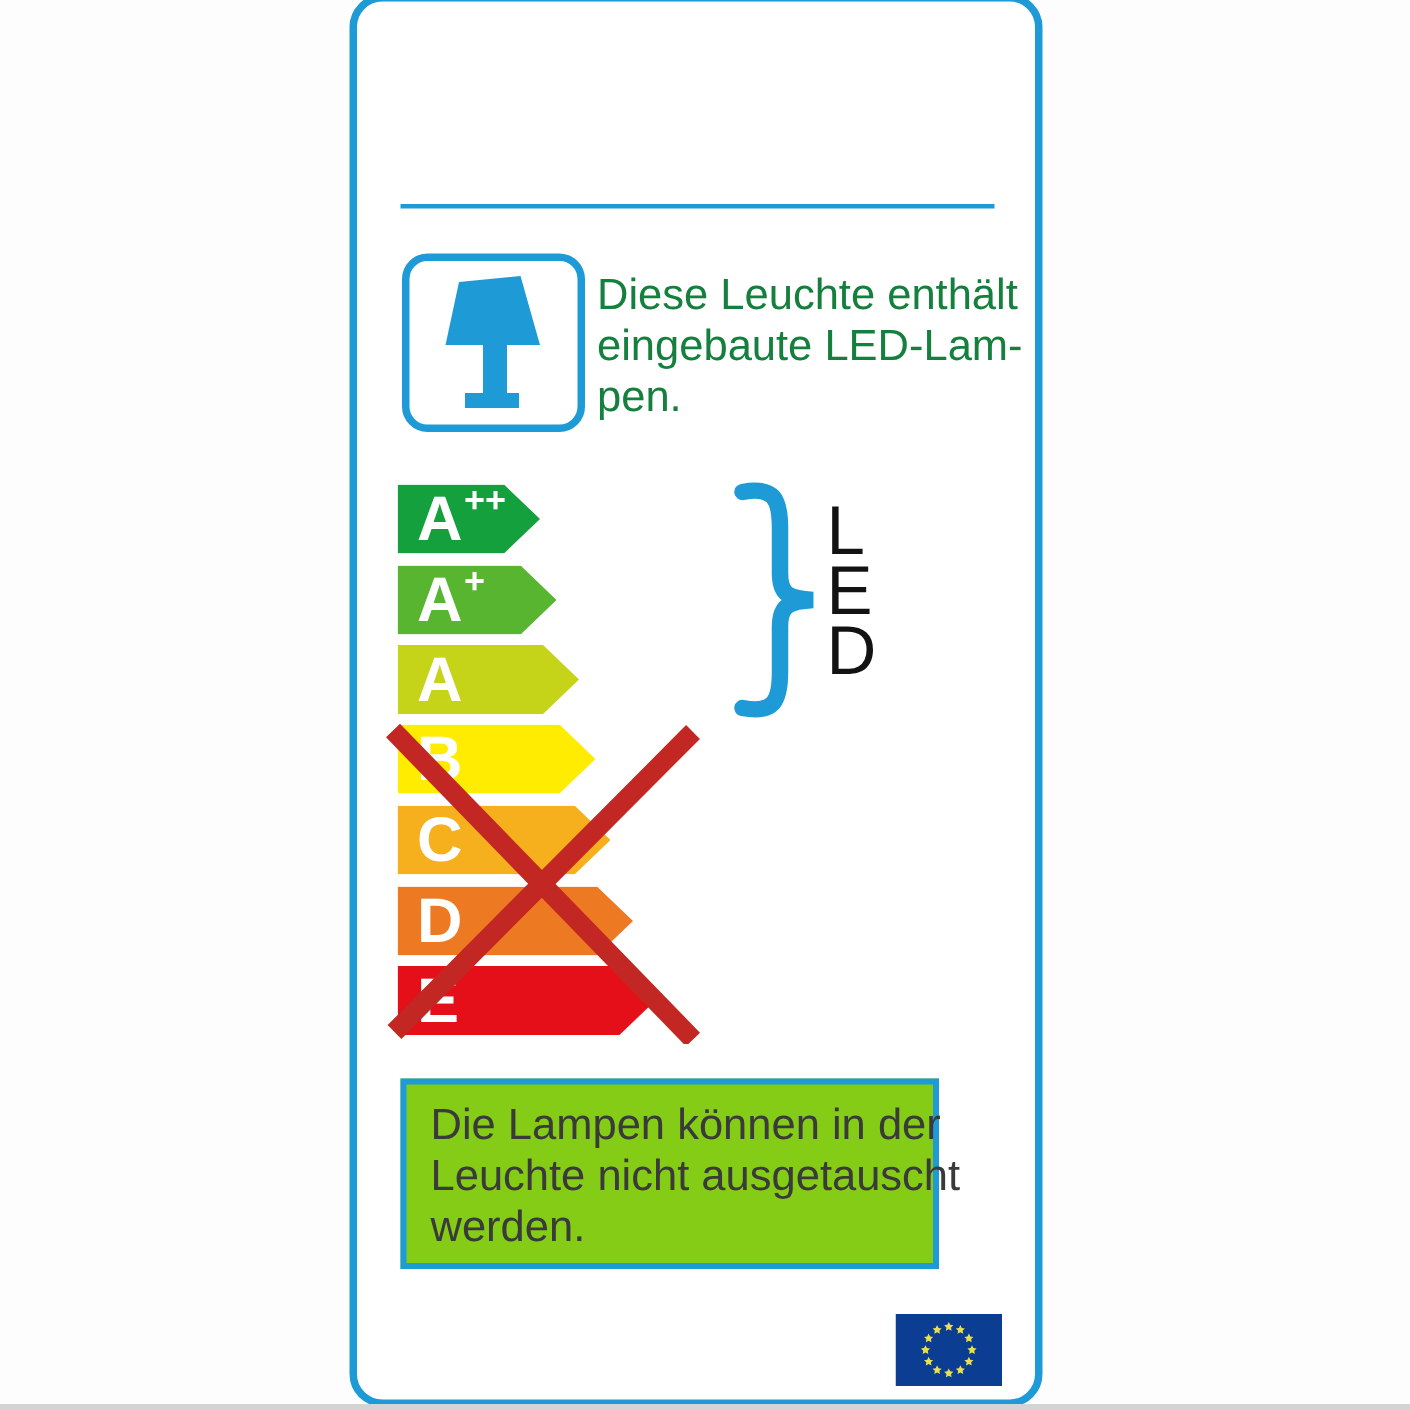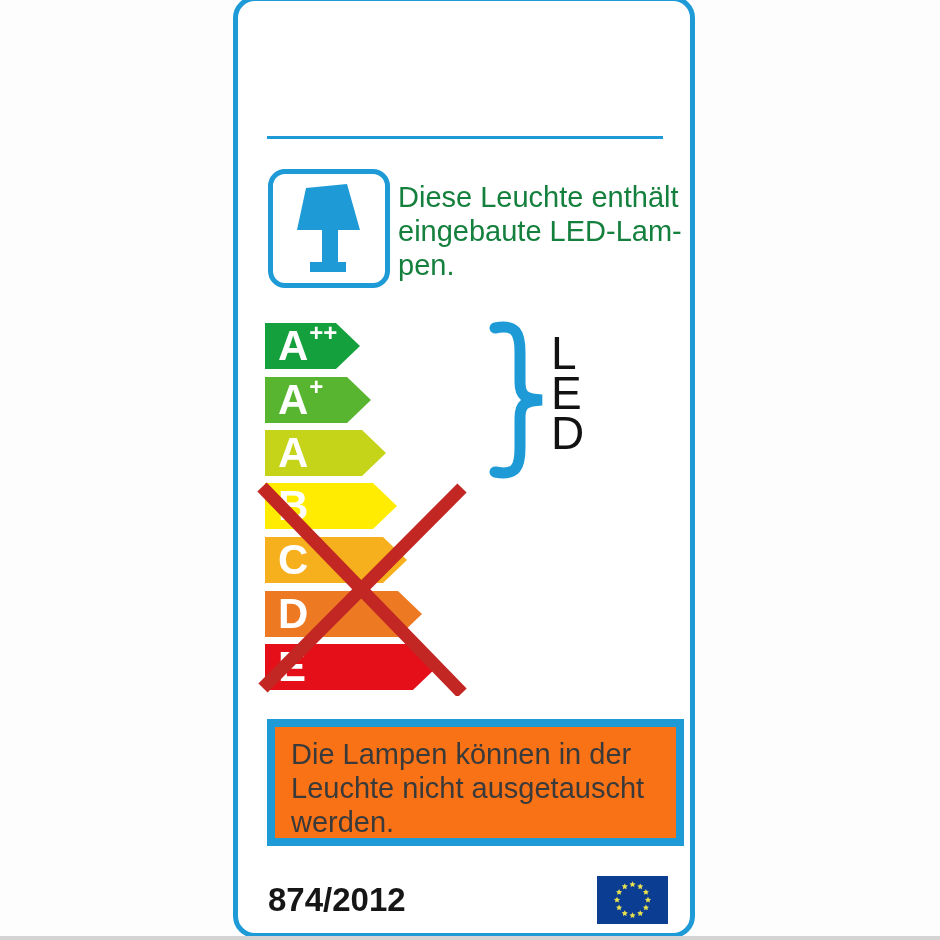--- a/index.html
+++ b/index.html
@@ -58,22 +58,22 @@
   .cross-svg{position:absolute;left:254px;top:478px;}
 
   .brace-svg{position:absolute;left:488px;top:320px;}
 
   .led-stack{
     position:absolute;left:551px;top:333px;
     font-size:46px;line-height:40px;font-weight:400;color:#121212;
   }
 
   .note-box{
-    position:absolute;left:267px;top:719px;width:417px;height:127px;
-    box-sizing:border-box;border:8px solid #ef4444;background:#f97316;
+    position:absolute;left:267px;top:719px;width:359px;height:127px;
+    box-sizing:border-box;border:4px solid #ef4444;background:#84cc16;
   }
   .note-text{
     position:absolute;left:16px;top:10px;width:370px;
     font-size:29px;line-height:34px;color:#3a3a3a;white-space:pre-line;
   }
 
   .regulation{
     position:absolute;left:268px;top:881px;
     font-size:33px;font-weight:bold;color:#161616;letter-spacing:0px;
   }
@@ -143,21 +143,20 @@
     <div>E</div>
     <div>D</div>
   </div>
 
   <div class="note-box" style="border-color: rgb(30, 155, 215);">
     <div class="note-text" style="color: rgb(58, 58, 58);">Die Lampen können in der
 Leuchte nicht ausgetauscht
 werden.</div>
   </div>
 
-  <div class="regulation">874/2012</div>
 
   <svg class="flag-svg" width="71" height="48" viewBox="0 0 71 48">
     <rect x="0" y="0" width="71" height="48" fill="#0b3e92" style="fill: rgb(11, 62, 146);"></rect>
     <g fill="#e8e04f" style="fill: rgb(232, 224, 79);">
       <g id="eu-stars">
         <path id="star" d="M0,-4 L1.18,-1.63 L3.8,-1.24 L1.9,0.62 L2.35,3.24 L0,2 L-2.35,3.24 L-1.9,0.62 L-3.8,-1.24 L-1.18,-1.63 Z" transform="translate(35.5,8.5) scale(0.8)"></path>
         <use href="#star" x="0" y="0" transform="translate(7.75,2.08)"></use>
         <use href="#star" transform="translate(13.42,7.75)"></use>
         <use href="#star" transform="translate(15.5,15.5)"></use>
         <use href="#star" transform="translate(13.42,23.25)"></use>

